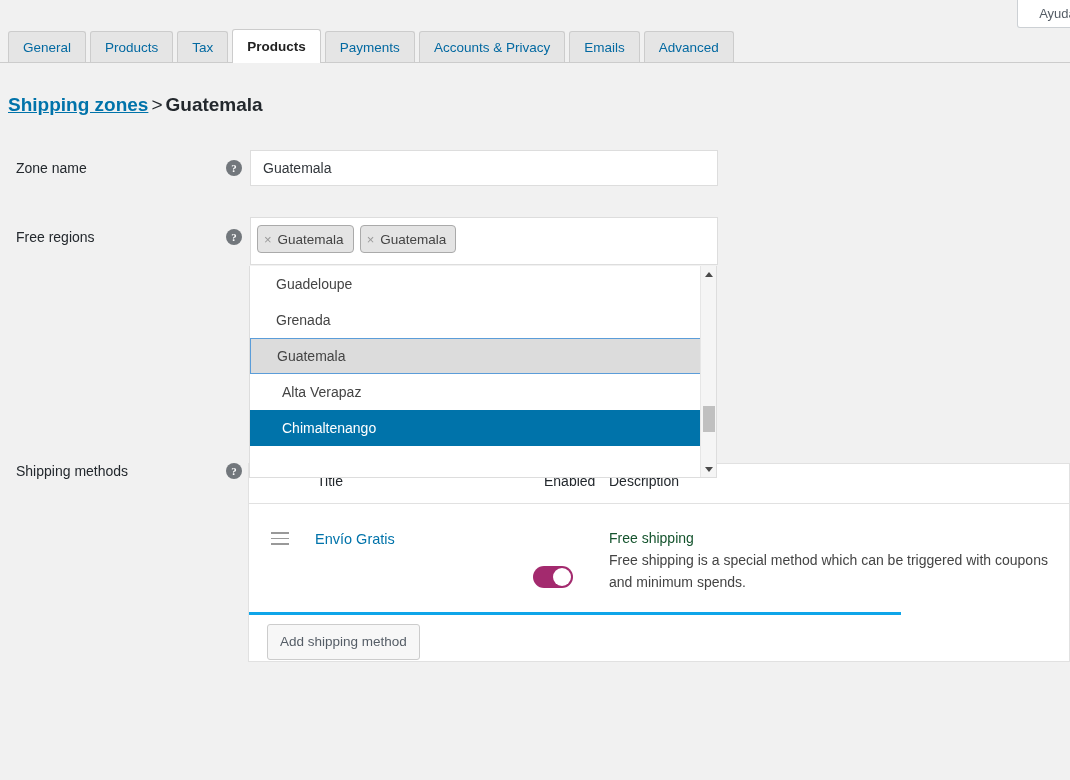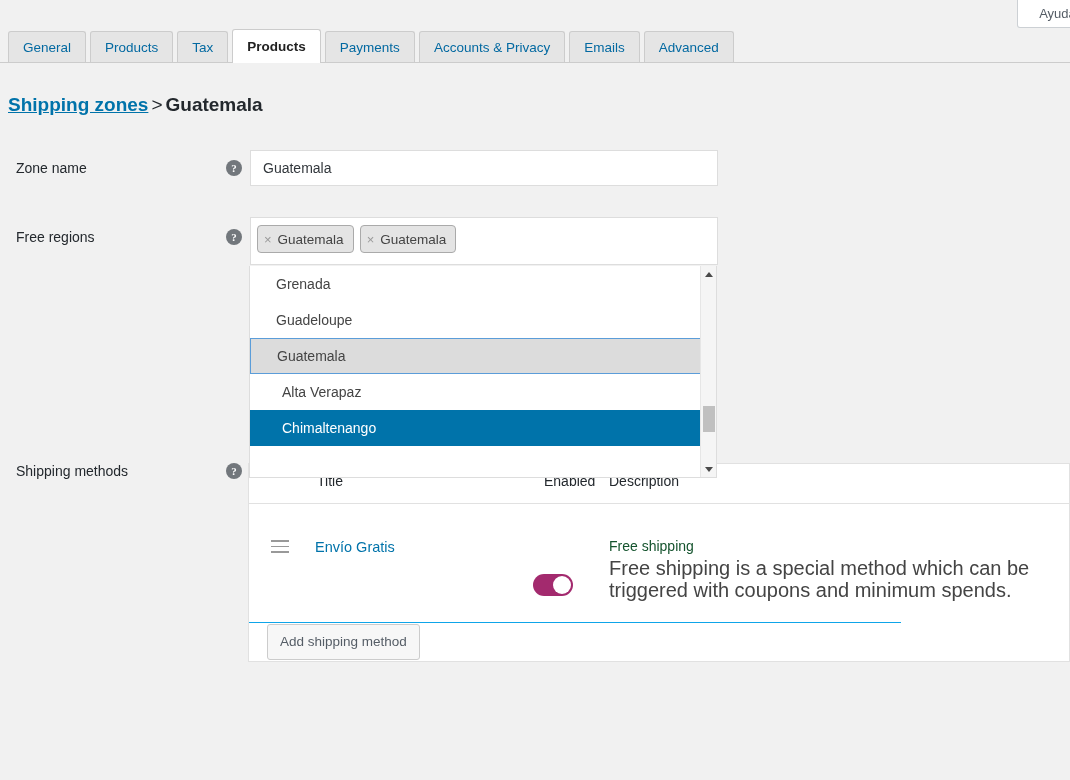--- a/index.html
+++ b/index.html
@@ -272,23 +272,23 @@
     color: #23282d;
     font-weight: 400;
     white-space: nowrap;
   }
   .th-title { left: 68px; }
   .th-enabled { left: 295px; }
   .th-desc { left: 360px; }
 
   .mt-row {
     position: absolute;
-    left: 0; top: 48px;
+    left: 0; top: 40px;
     width: 652px; height: 111px;
-    border-bottom: 1px solid #0ea5e9;
+    border-bottom: 3px solid #0ea5e9;
   }
   .drag-handle {
     position: absolute;
     left: 22px; top: 28px;
     width: 18px; height: 12px;
     cursor: move;
   }
   .drag-handle i {
     display: block; width: 18px; height: 1.5px;
     background: #999; margin-bottom: 4px;
@@ -321,21 +321,21 @@
     position: absolute;
     left: 360px; top: 26px;
     width: 460px;
   }
   .method-desc .dt {
     font-size: 14px;
     color: #14532d;
     margin-bottom: 3px;
   }
   .method-desc .dd {
-    font-size: 20px;
+    font-size: 14px;
     color: #444;
     line-height: 22px;
   }
 
   .mt-foot {
     position: absolute;
     left: 0; top: 151px;
     width: 822px; height: 47px;
   }
   .add-method-btn {
@@ -425,22 +425,22 @@
       </div>
     </div>
 
     <div class="mt-foot">
       <button class="add-method-btn">Add shipping method</button>
     </div>
   </div>
 
   <div class="dropdown">
     <div class="dd-list" id="ddlist">
+        <div class="dd-item">Guadeloupe</div>
         <div class="dd-item">Grenada</div>
-        <div class="dd-item">Guadeloupe</div>
         <div class="dd-item selected">Guatemala</div>
         <div class="dd-item child">Alta Verapaz</div>
         <div class="dd-item child highlight">Chimaltenango</div>
       </div>
     <div class="dd-scrollbar">
       <div class="dd-arrow up">
           <span class="tri-up"></span>
         </div>
       <div class="dd-thumb"></div>
       <div class="dd-arrow down">

